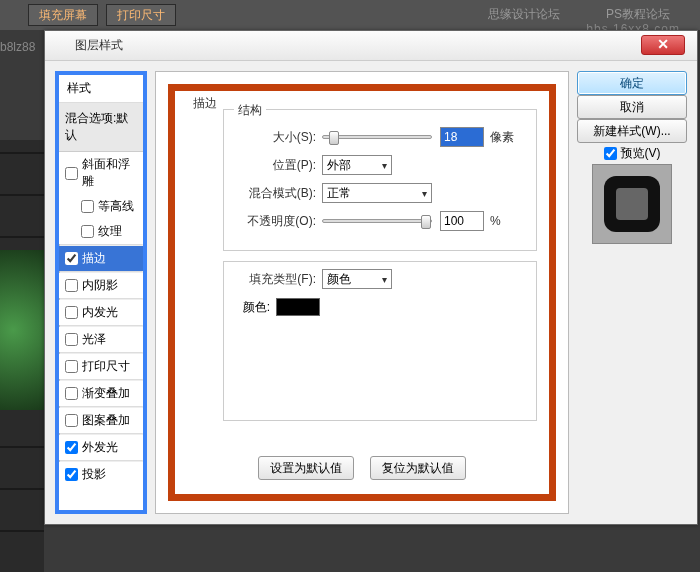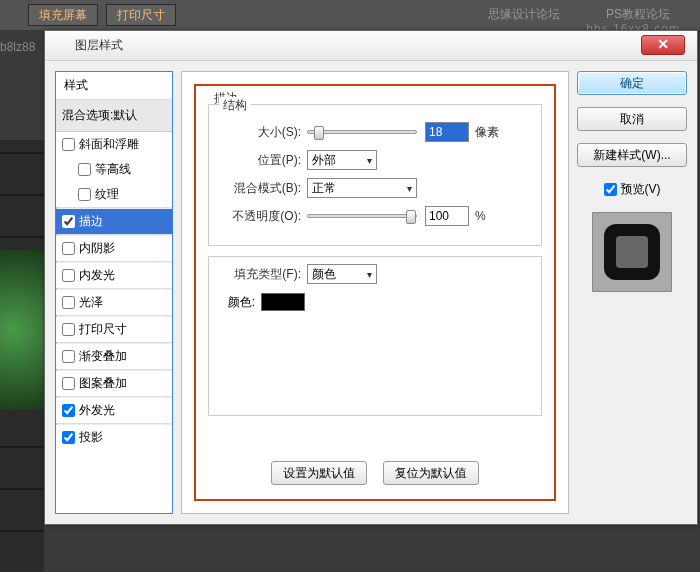--- a/index.html
+++ b/index.html
@@ -16,52 +16,52 @@
 .bg-left-text { position: absolute; left: 0; top: 40px; color: #888; }
 .bg-green { position: absolute; left: 0; top: 250px; width: 44px; height: 160px; background: radial-gradient(circle at 30% 50%, #4a9a4a, #1a3a1a); }
 
 .dialog { position: absolute; left: 44px; top: 30px; right: 2px; height: 495px; background: #f0f0f0; border: 1px solid #666; box-shadow: 0 0 4px rgba(0,0,0,0.4); }
 .titlebar { height: 30px; background: linear-gradient(#fdfdfd, #e8e8e8); display: flex; align-items: center; padding: 0 8px; border-bottom: 1px solid #ccc; position: relative; }
 .titlebar-title { color: #333; margin-left: 22px; }
 .close-btn { position: absolute; right: 12px; top: 4px; width: 44px; height: 20px; background: linear-gradient(#e77, #c33); border: 1px solid #a22; border-radius: 3px; color: #fff; text-align: center; line-height: 16px; font-size: 14px; font-weight: bold; }
 
 .body { display: flex; padding: 10px; gap: 8px; height: calc(100% - 30px); }
 
-.styles-col { width: 118px; border: 1px solid #3b82f6; background: #fff; }
+.styles-col { width: 92px; border: 4px solid #3b82f6; background: #fff; }
 .styles-head { padding: 5px 8px; border-bottom: 1px solid #ddd; }
 .styles-sel { padding: 7px 6px; background: #e8e8e8; border-bottom: 1px solid #ccc; }
 .style-item { padding: 4px 6px; display: flex; align-items: center; gap: 4px; }
 .style-item input[type=checkbox] { width: 13px; height: 13px; }
 .style-item.indent { padding-left: 22px; }
 .style-item.active { background: #3874d6; color: #fff; }
 .style-item.active input { accent-color: #fff; }
 .styles-hr { border-top: 1px solid #ddd; margin: 0; }
 
 .main-col { flex: 1; border: 1px solid #bbb; background: #fff; padding: 0; position: relative; }
 .fieldset { border: 1px solid #ccc; margin: 10px 12px 8px; padding: 10px 8px 12px; position: relative; }
 .fieldset-legend { position: absolute; top: -8px; left: 10px; background: #fff; padding: 0 4px; color: #333; }
 .main-title { position: absolute; top: 4px; left: 14px; background: #fff; padding: 0 4px; color: #333; }
-.main-col-inner { border: 2px solid #c2410c; margin: 12px; height: calc(100% - 24px); position: relative; }
+.main-col-inner { border: 7px solid #c2410c; margin: 12px; height: calc(100% - 24px); position: relative; padding-left: 36px; }
 
 .row { display: flex; align-items: center; margin: 6px 0; height: 22px; }
 .row-label { width: 90px; text-align: right; padding-right: 6px; color: #333; }
 .slider { flex: 0 0 110px; height: 4px; background: #ddd; border: 1px solid #999; position: relative; margin-right: 8px; border-radius: 2px; }
 .slider-thumb { position: absolute; top: -5px; width: 10px; height: 14px; background: linear-gradient(#fff,#ccc); border: 1px solid #888; border-radius: 2px; }
 .num-input { width: 44px; height: 20px; border: 1px solid #888; padding: 0 3px; background: #fff; }
 .num-input.hl { background: #2b6cd4; color: #fff; }
 .unit { margin-left: 6px; color: #333; }
 .combo { width: 110px; height: 20px; border: 1px solid #888; background: #fff; display: inline-flex; align-items: center; padding: 0 4px; position: relative; }
 .combo::after { content: "▾"; position: absolute; right: 4px; font-size: 10px; color: #333; }
 .combo-sm { width: 70px; }
 .color-swatch { width: 44px; height: 18px; background: #000; border: 1px solid #666; display: inline-block; margin-left: 6px; }
 
 .btn-row { position: absolute; bottom: 14px; left: 0; right: 0; text-align: center; }
 .std-btn { display: inline-block; min-width: 96px; height: 24px; background: linear-gradient(#fdfdfd,#e4e4e4); border: 1px solid #999; border-radius: 3px; line-height: 22px; margin: 0 6px; cursor: pointer; }
 
-.right-col { width: 110px; display: flex; flex-direction: column; gap: 12px; }
+.right-col { width: 110px; display: flex; flex-direction: column; gap: 0; }
 .rbtn { height: 24px; background: linear-gradient(#fdfdfd,#e4e4e4); border: 1px solid #999; border-radius: 3px; text-align: center; line-height: 22px; cursor: pointer; }
 .rbtn.primary { background: linear-gradient(#dff2ff,#b8e2ff); border: 1px solid #4a9ad4; color: #0a4a7a; box-shadow: inset 0 0 0 1px #fff; }
 .preview-chk { display: flex; align-items: center; justify-content: center; gap: 4px; margin-top: 2px; }
 .preview-box { width: 80px; height: 80px; background: #aaa; border: 1px solid #888; align-self: center; display: flex; align-items: center; justify-content: center; margin-top: 2px; }
 .preview-inner { width: 56px; height: 56px; background: #111; border-radius: 12px; position: relative; }
 .preview-inner::after { content: ""; position: absolute; inset: 12px; background: #666; border-radius: 4px; }
 </style>
 </head>
 <body>
 

